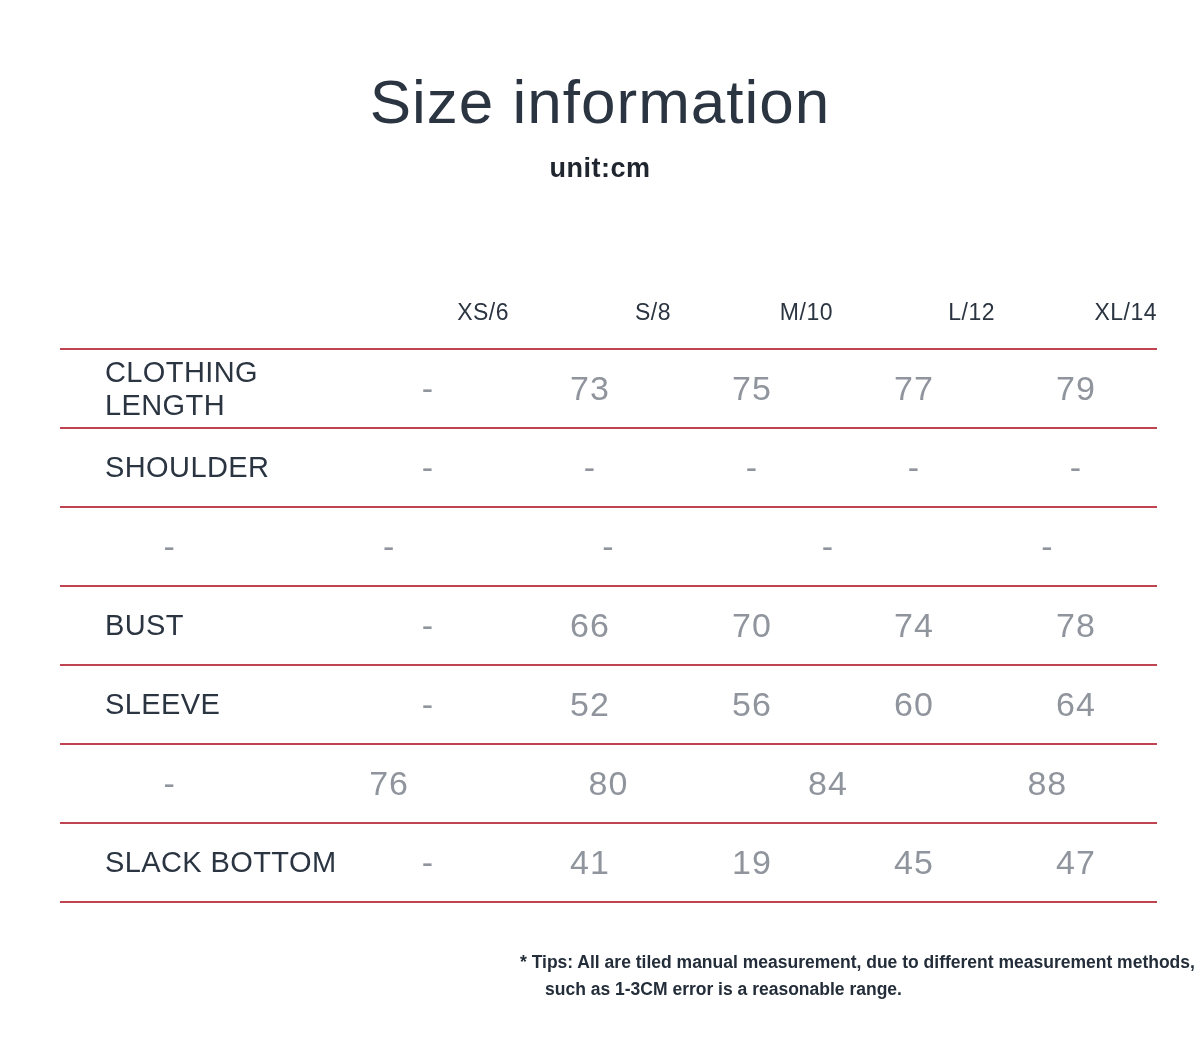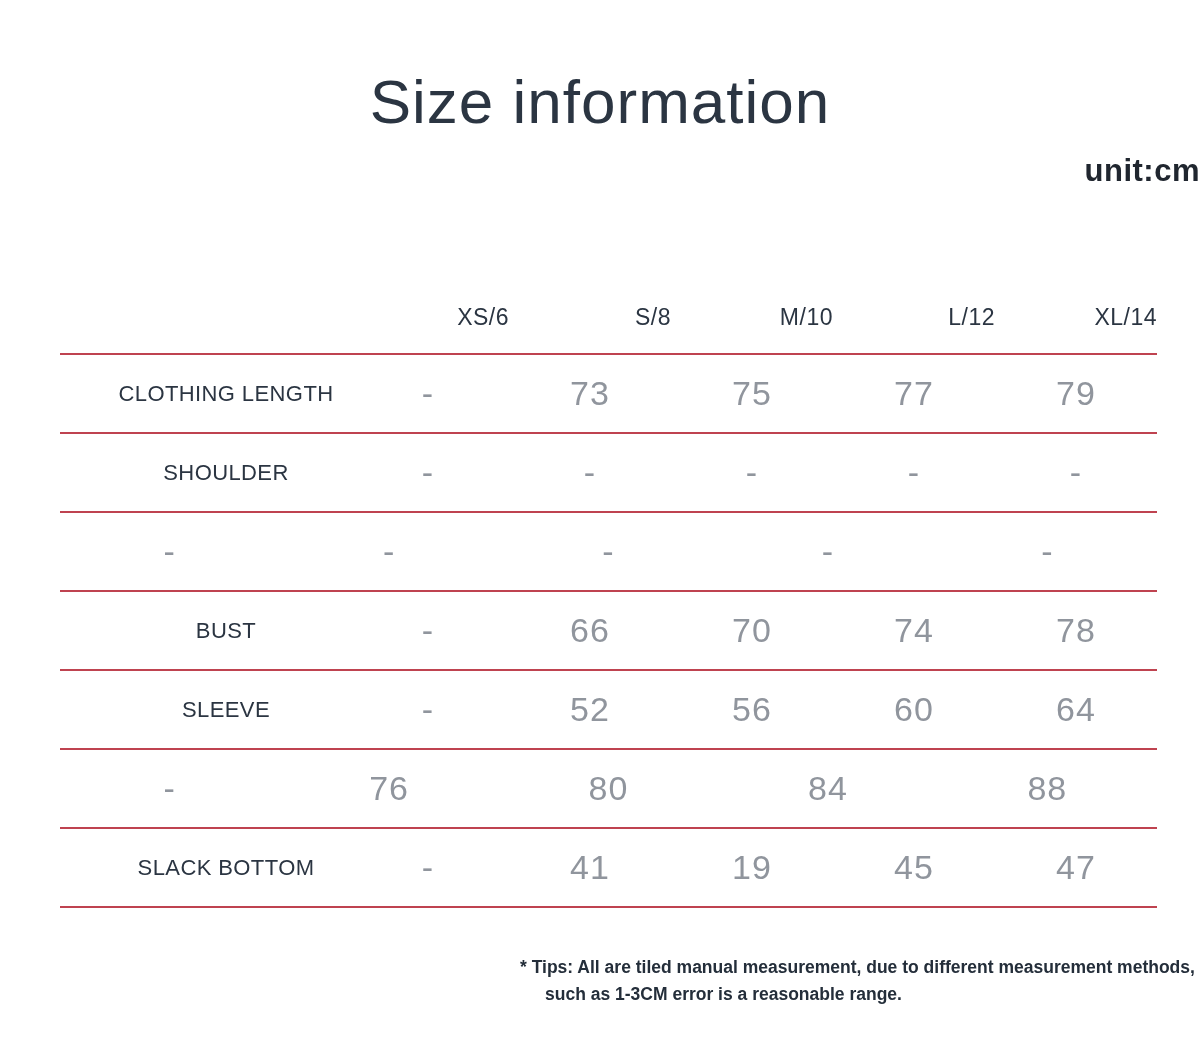--- a/index.html
+++ b/index.html
@@ -20,22 +20,22 @@
   .title{
     margin:66px 0 0 0;
     text-align:center;
     font-size:62px;
     font-weight:normal;
     letter-spacing:1px;
     color:var(--navy);
   }
   .subtitle{
     margin-top:16px;
-    text-align:right;
-    font-size:31px;
+    text-align:center;
+    font-size:27px;
     font-weight:bold;
     letter-spacing:.5px;
     color:#20262f;
   }
   .size-table{
     margin:92px 0 0 60px;
     width:1097px;
   }
   .thead{
     display:flex;
@@ -45,24 +45,23 @@
   }
   .trow{
     display:flex;
     align-items:center;
     height:79px;
     border-bottom:2px solid var(--sep);
   }
   .label-cell{
     width:287px;
     padding-left:45px;
-    font-size:22px;
+    font-size:29px;
     letter-spacing:.4px;
     color:var(--navy);
-    text-align:center;
   }
   .col-head{
     flex:1;
     text-align:right;
     font-size:23px;
     letter-spacing:.5px;
     color:var(--navy);
   }
   .val-cell{
     flex:1;

